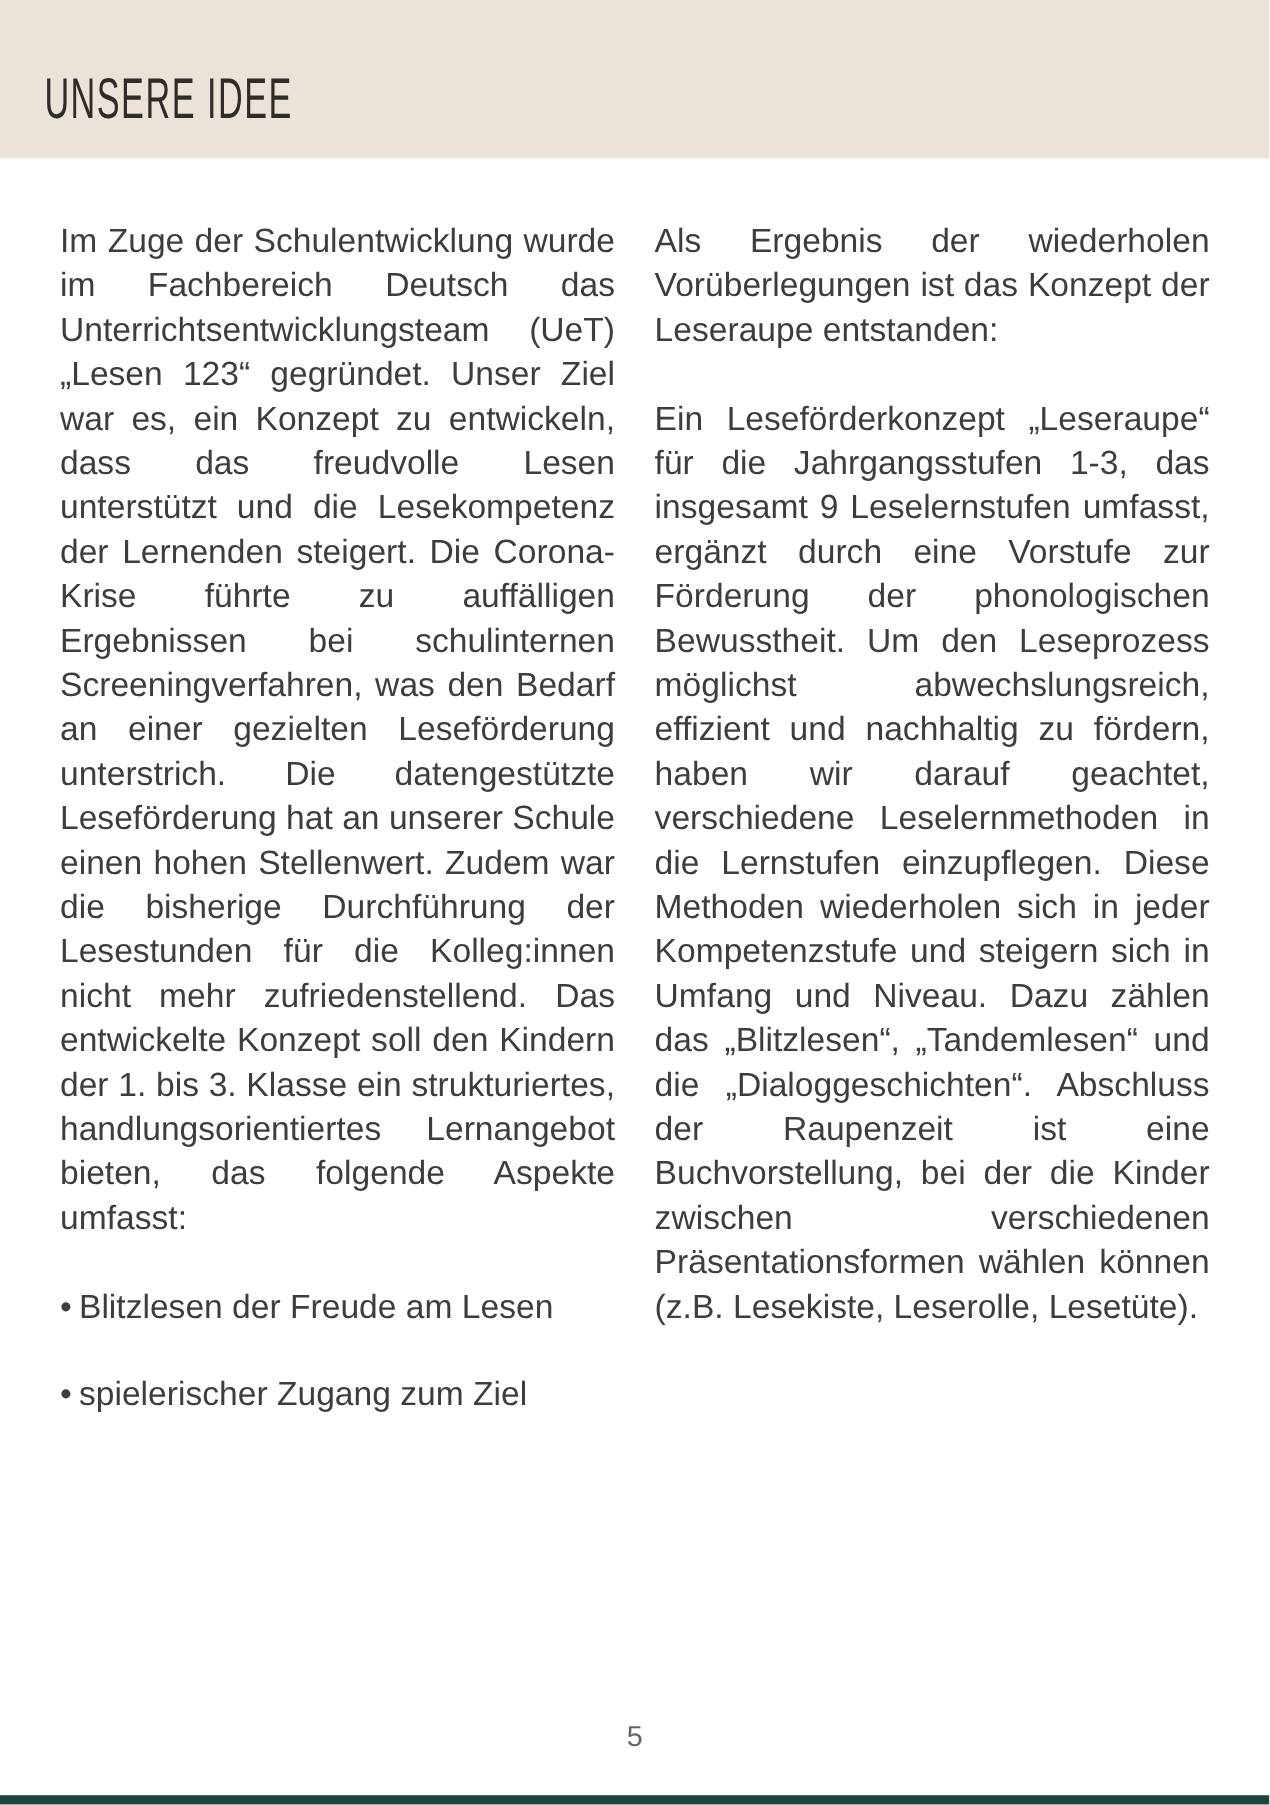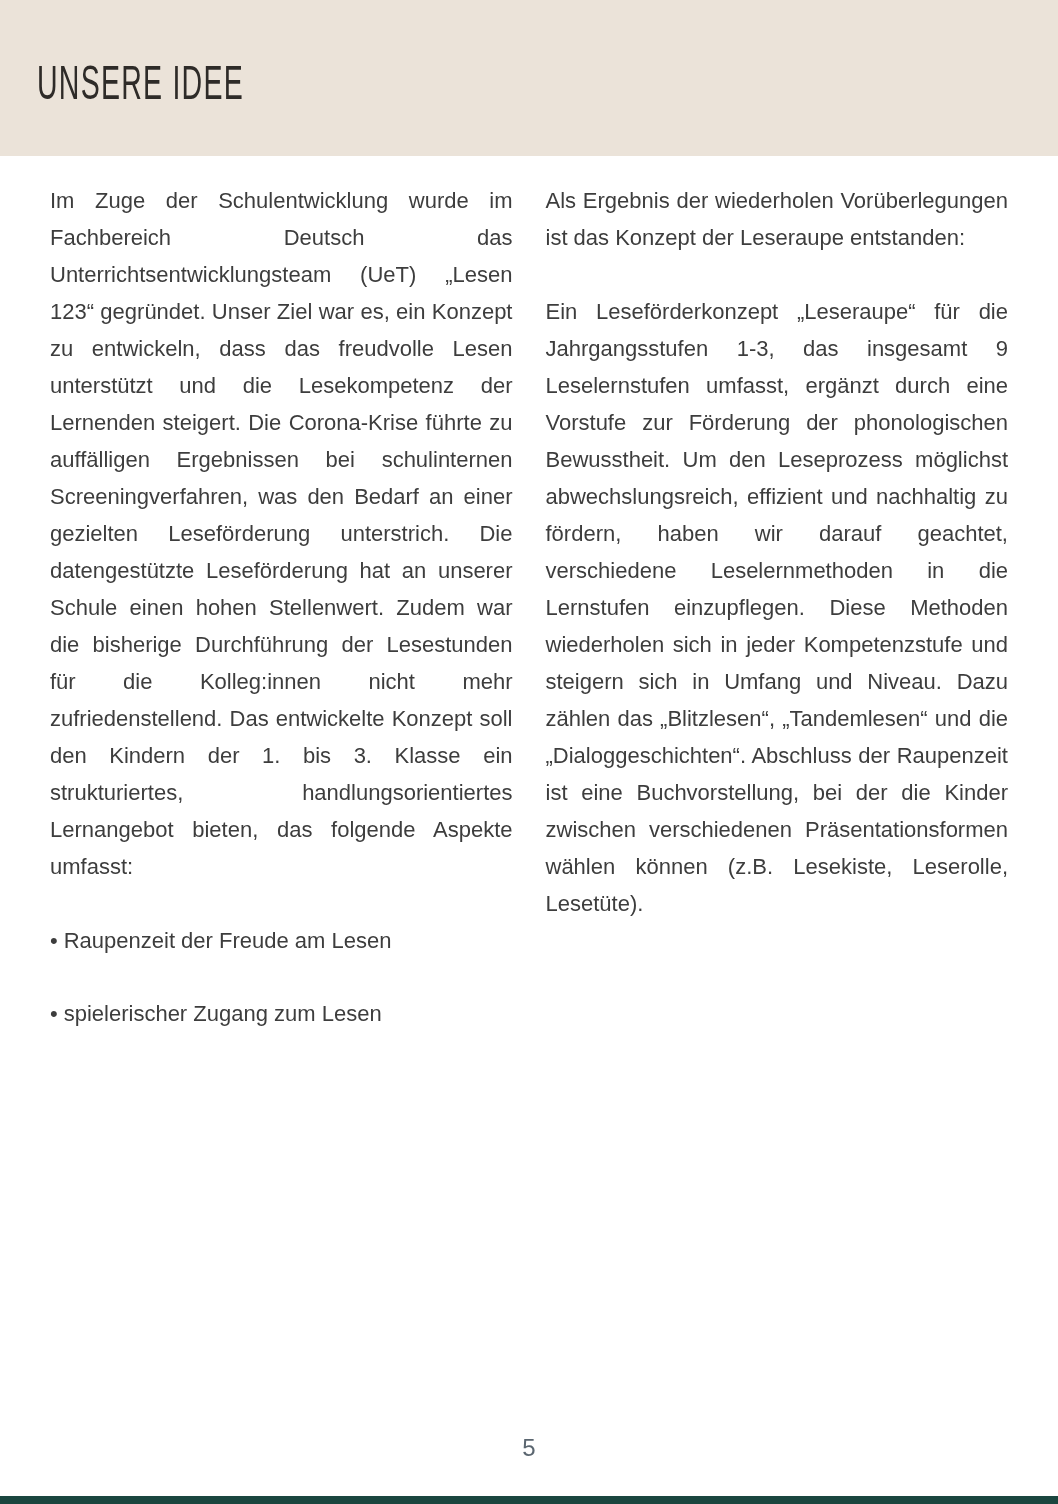--- a/index.html
+++ b/index.html
@@ -16,21 +16,21 @@
     position: relative;
     width: 1058px;
     height: 1504px;
     background: var(--page-bg, #ffffff);
     font-family: "Liberation Sans", sans-serif;
     overflow: hidden;
   }
   .header-band {
     position: absolute;
     top: 0; left: 0; right: 0;
-    height: 156px;
+    height: 132px;
     background: var(--header-bg, #ebe3d9);
   }
   .page-title {
     position: absolute;
     left: 37px;
     top: 54px;
     font-size: 46px;
     font-weight: 300;
     letter-spacing: 2px;
     color: var(--title-text, #2e2b28);
@@ -43,21 +43,21 @@
     top: 182px;
     left: 50px;
     right: 50px;
     display: flex;
     gap: 33px;
   }
   .column {
     flex: 1 1 0;
     min-width: 0;
     color: var(--body-text, #3d3d3d);
-    font-size: 22px;
+    font-size: 28px;
     line-height: 37px;
   }
   .column p.justified {
     text-align: justify;
     hyphens: auto;
     -webkit-hyphens: auto;
     margin-bottom: 37px;
   }
   .bullet-list { margin-top: 18px; }
   .bullet-item {
@@ -89,24 +89,24 @@
     <div class="page-title">UNSERE IDEE</div>
   </div>
 
   <div class="content">
 
     <div class="column">
       <p class="justified">Im Zuge der Schulentwicklung wurde im Fachbereich Deutsch das Unterrichtsentwicklungsteam (UeT) „Lesen 123“ gegründet. Unser Ziel war es, ein Konzept zu entwickeln, dass das freudvolle Lesen unterstützt und die Lesekompetenz der Lernenden steigert. Die Corona-Krise führte zu auffälligen Ergebnissen bei schulinternen Screeningverfahren, was den Bedarf an einer gezielten Leseförderung unterstrich. Die datengestützte Leseförderung hat an unserer Schule einen hohen Stellenwert.  Zudem war die bisherige Durchführung der Lesestunden für die Kolleg:innen nicht mehr zufriedenstellend. Das entwickelte Konzept soll den Kindern der 1. bis 3. Klasse ein strukturiertes, handlungsorientiertes Lernangebot bieten, das folgende Aspekte umfasst:</p>
 
       <div class="bullet-list">
         <div class="bullet-item">
-          <span class="marker">•</span><span>Raupenzeit der Freude am Lesen</span>
+          <span class="marker">•</span><span>Blitzlesen der Freude am Lesen</span>
         </div>
         <div class="bullet-item">
-          <span class="marker">•</span><span>spielerischer Zugang zum Lesen</span>
+          <span class="marker">•</span><span>spielerischer Zugang zum Ziel</span>
         </div>
       </div>
     </div>
 
     <div class="column">
       <p class="justified">Als Ergebnis der wiederholen Vorüberlegungen ist das Konzept der Leseraupe entstanden:</p>
       <p class="justified">Ein Leseförderkonzept „Leseraupe“ für die Jahrgangsstufen 1-3, das insgesamt 9 Leselernstufen umfasst, ergänzt durch eine Vorstufe zur Förderung der phonologischen Bewusstheit. Um den Leseprozess möglichst abwechslungsreich, effizient und nachhaltig zu fördern, haben wir darauf geachtet, verschiedene Leselernmethoden in die Lernstufen einzupflegen. Diese Methoden wiederholen sich in jeder Kompetenzstufe und steigern sich in Umfang und Niveau. Dazu zählen das „Blitzlesen“, „Tandemlesen“ und die „Dialoggeschichten“. Abschluss der Raupenzeit ist eine Buchvorstellung, bei der die Kinder zwischen verschiedenen Präsentationsformen wählen können (z.B. Lesekiste, Leserolle, Lesetüte).</p>
     </div>
 
   </div>

